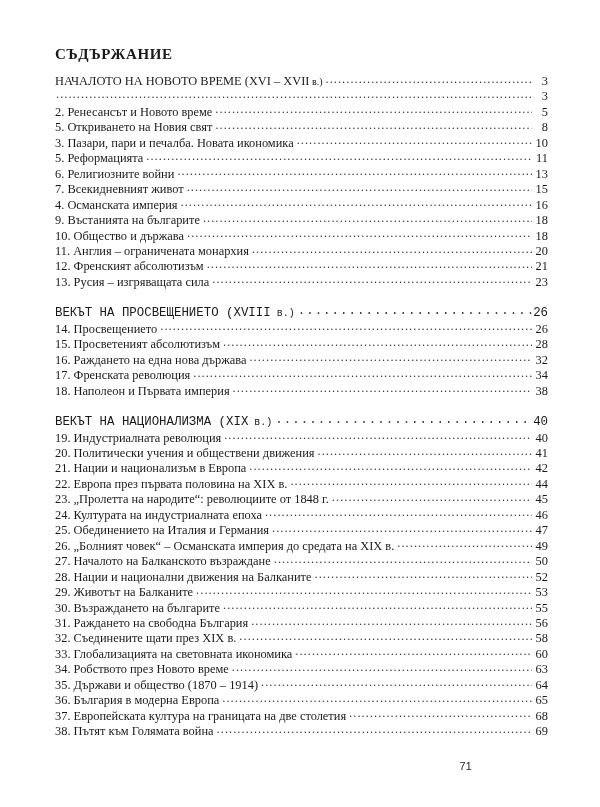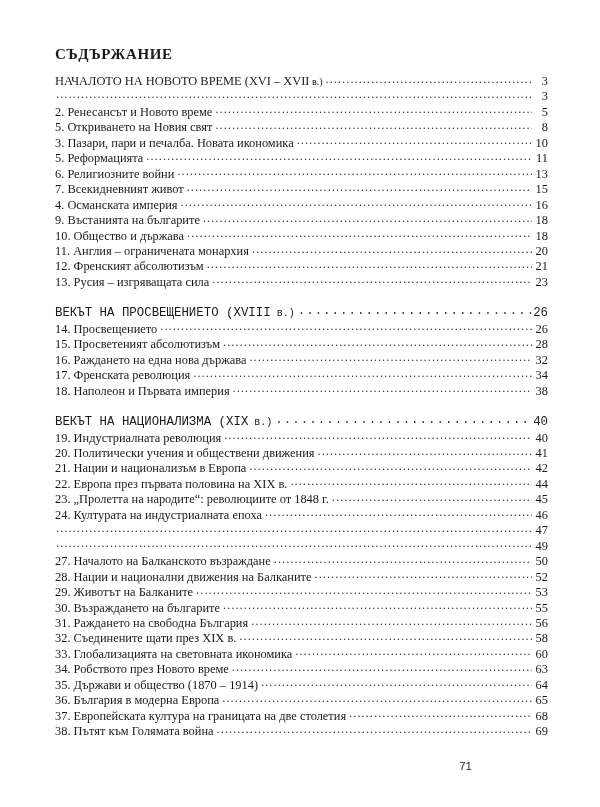--- a/index.html
+++ b/index.html
@@ -223,24 +223,26 @@
         <span class="entry-text">23. „Пролетта на народите“: революциите от 1848 г.</span>
         <span class="leader"></span>
         <span class="page-num">45</span>
       </div>
       <div class="toc-row">
         <span class="entry-text">24. Културата на индустриалната епоха</span>
         <span class="leader"></span>
         <span class="page-num">46</span>
       </div>
       <div class="toc-row">
+        <span class="entry-text">25. Обединението на Италия и Германия</span>
         <span class="leader"></span>
         <span class="page-num">47</span>
       </div>
       <div class="toc-row">
+        <span class="entry-text">26. „Болният човек“ – Османската империя до средата на XIX в.</span>
         <span class="leader"></span>
         <span class="page-num">49</span>
       </div>
       <div class="toc-row">
         <span class="entry-text">27. Началото на Балканското възраждане</span>
         <span class="leader"></span>
         <span class="page-num">50</span>
       </div>
       <div class="toc-row">
         <span class="entry-text">28. Нации и национални движения на Балканите</span>

